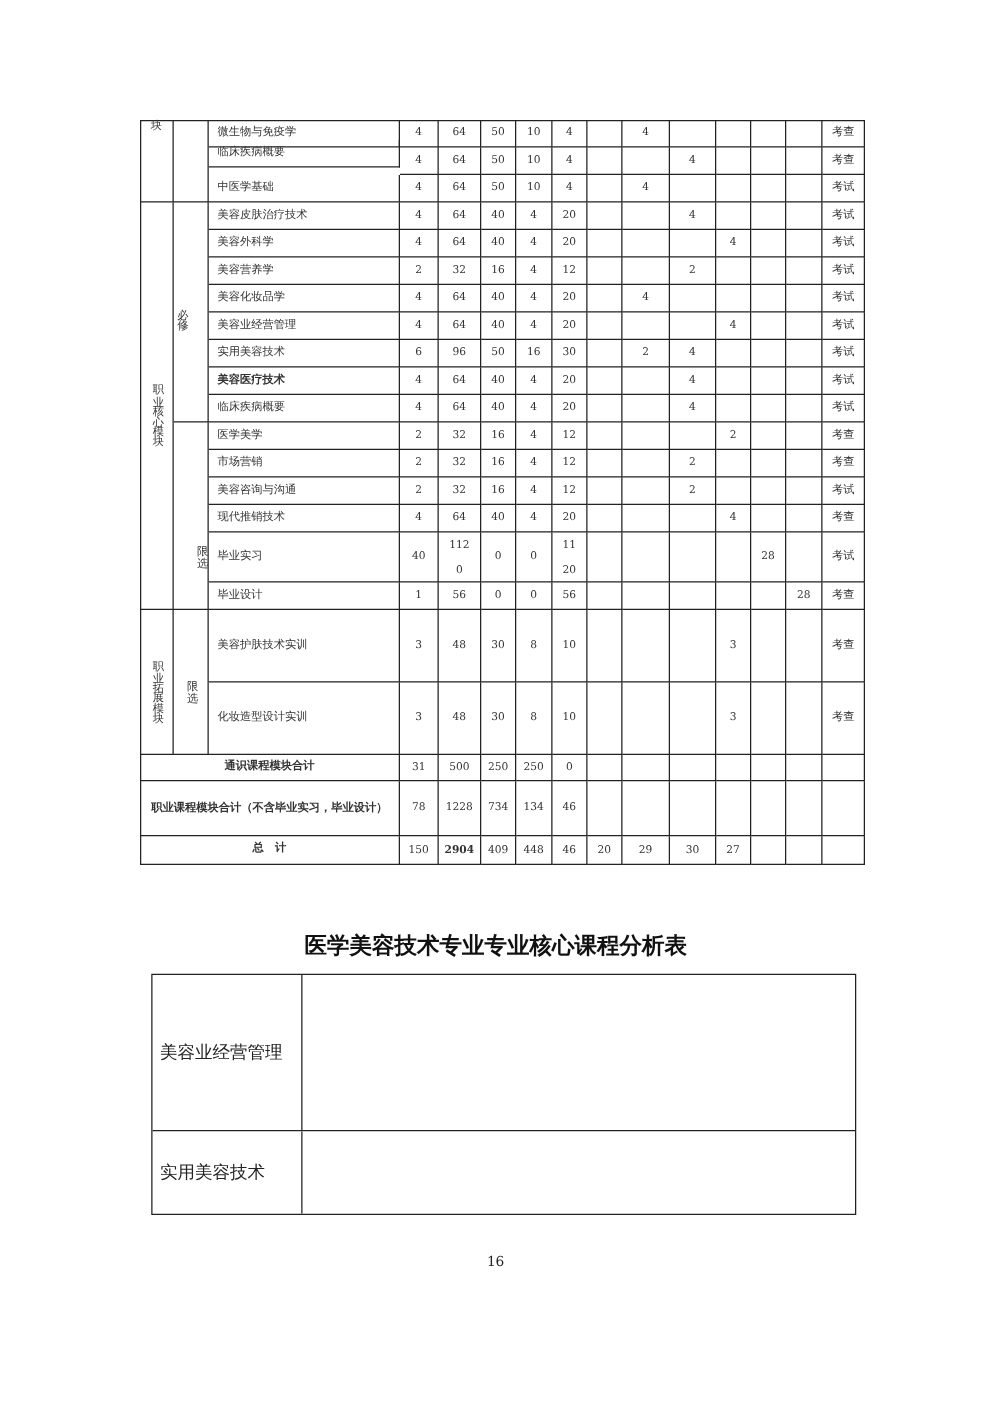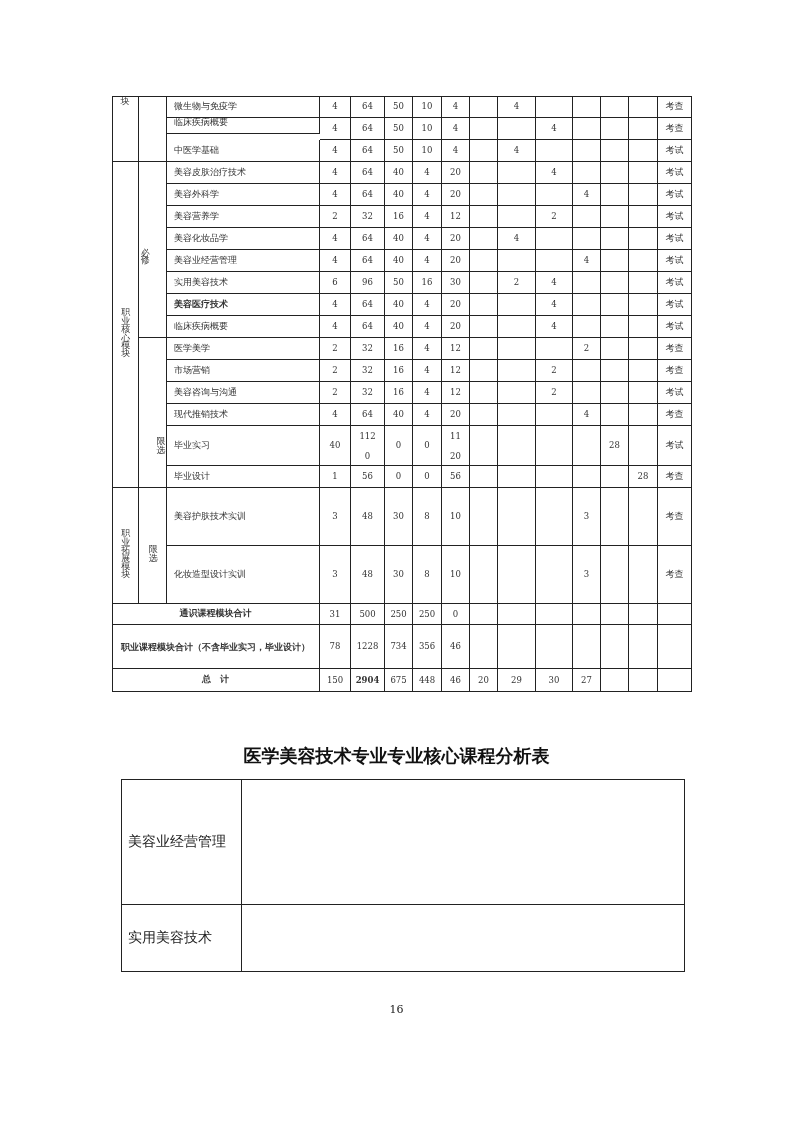--- a/index.html
+++ b/index.html
@@ -308,33 +308,33 @@
     <div class="c num" style="left: 386px; width: 38px; top: 508px; height: 21px;"></div>
     <div class="c num" style="left: 424px; width: 37px; top: 508px; height: 21px;"></div>
     <div class="c num" style="left: 461px; width: 28px; top: 508px; height: 21px;"></div>
     <div class="c num" style="left: 489px; width: 28px; top: 508px; height: 21px;"></div>
     <div class="c num" style="left: 517px; width: 29px; top: 508px; height: 21px;"></div>
     <div class="c " style="left: 546px; width: 34px; top: 508px; height: 21px;"></div>
     <div class="c wrap" style="left: 0px; width: 208px; top: 529px; height: 44px; font-weight: bold; padding: 0px 4px; line-height: 20px;">职业课程模块合计（不含毕业实习，毕业设计）</div>
     <div class="c num" style="left: 208px; width: 31px; top: 529px; height: 44px;">78</div>
     <div class="c num" style="left: 239px; width: 34px; top: 529px; height: 44px;">1228</div>
     <div class="c num" style="left: 273px; width: 28px; top: 529px; height: 44px;">734</div>
-    <div class="c num" style="left: 301px; width: 29px; top: 529px; height: 44px;">356</div>
+    <div class="c num" style="left: 301px; width: 29px; top: 529px; height: 44px;">134</div>
     <div class="c num" style="left: 330px; width: 28px; top: 529px; height: 44px;">46</div>
     <div class="c num" style="left: 358px; width: 28px; top: 529px; height: 44px;"></div>
     <div class="c num" style="left: 386px; width: 38px; top: 529px; height: 44px;"></div>
     <div class="c num" style="left: 424px; width: 37px; top: 529px; height: 44px;"></div>
     <div class="c num" style="left: 461px; width: 28px; top: 529px; height: 44px;"></div>
     <div class="c num" style="left: 489px; width: 28px; top: 529px; height: 44px;"></div>
     <div class="c num" style="left: 517px; width: 29px; top: 529px; height: 44px;"></div>
     <div class="c " style="left: 546px; width: 34px; top: 529px; height: 44px;"></div>
     <div class="c wrap" style="left: 0px; width: 208px; top: 573px; height: 23px; font-weight: bold; padding: 0px 4px; line-height: 1.25;">总　计</div>
     <div class="c num" style="left: 208px; width: 31px; top: 573px; height: 23px;">150</div>
     <div class="c num" style="left: 239px; width: 34px; top: 573px; height: 23px; font-weight: bold;">2904</div>
-    <div class="c num" style="left: 273px; width: 28px; top: 573px; height: 23px;">675</div>
+    <div class="c num" style="left: 273px; width: 28px; top: 573px; height: 23px;">409</div>
     <div class="c num" style="left: 301px; width: 29px; top: 573px; height: 23px;">448</div>
     <div class="c num" style="left: 330px; width: 28px; top: 573px; height: 23px;">46</div>
     <div class="c num" style="left: 358px; width: 28px; top: 573px; height: 23px;">20</div>
     <div class="c num" style="left: 386px; width: 38px; top: 573px; height: 23px;">29</div>
     <div class="c num" style="left: 424px; width: 37px; top: 573px; height: 23px;">30</div>
     <div class="c num" style="left: 461px; width: 28px; top: 573px; height: 23px;">27</div>
     <div class="c num" style="left: 489px; width: 28px; top: 573px; height: 23px;"></div>
     <div class="c num" style="left: 517px; width: 29px; top: 573px; height: 23px;"></div>
     <div class="c " style="left: 546px; width: 34px; top: 573px; height: 23px;"></div>
   </div>

